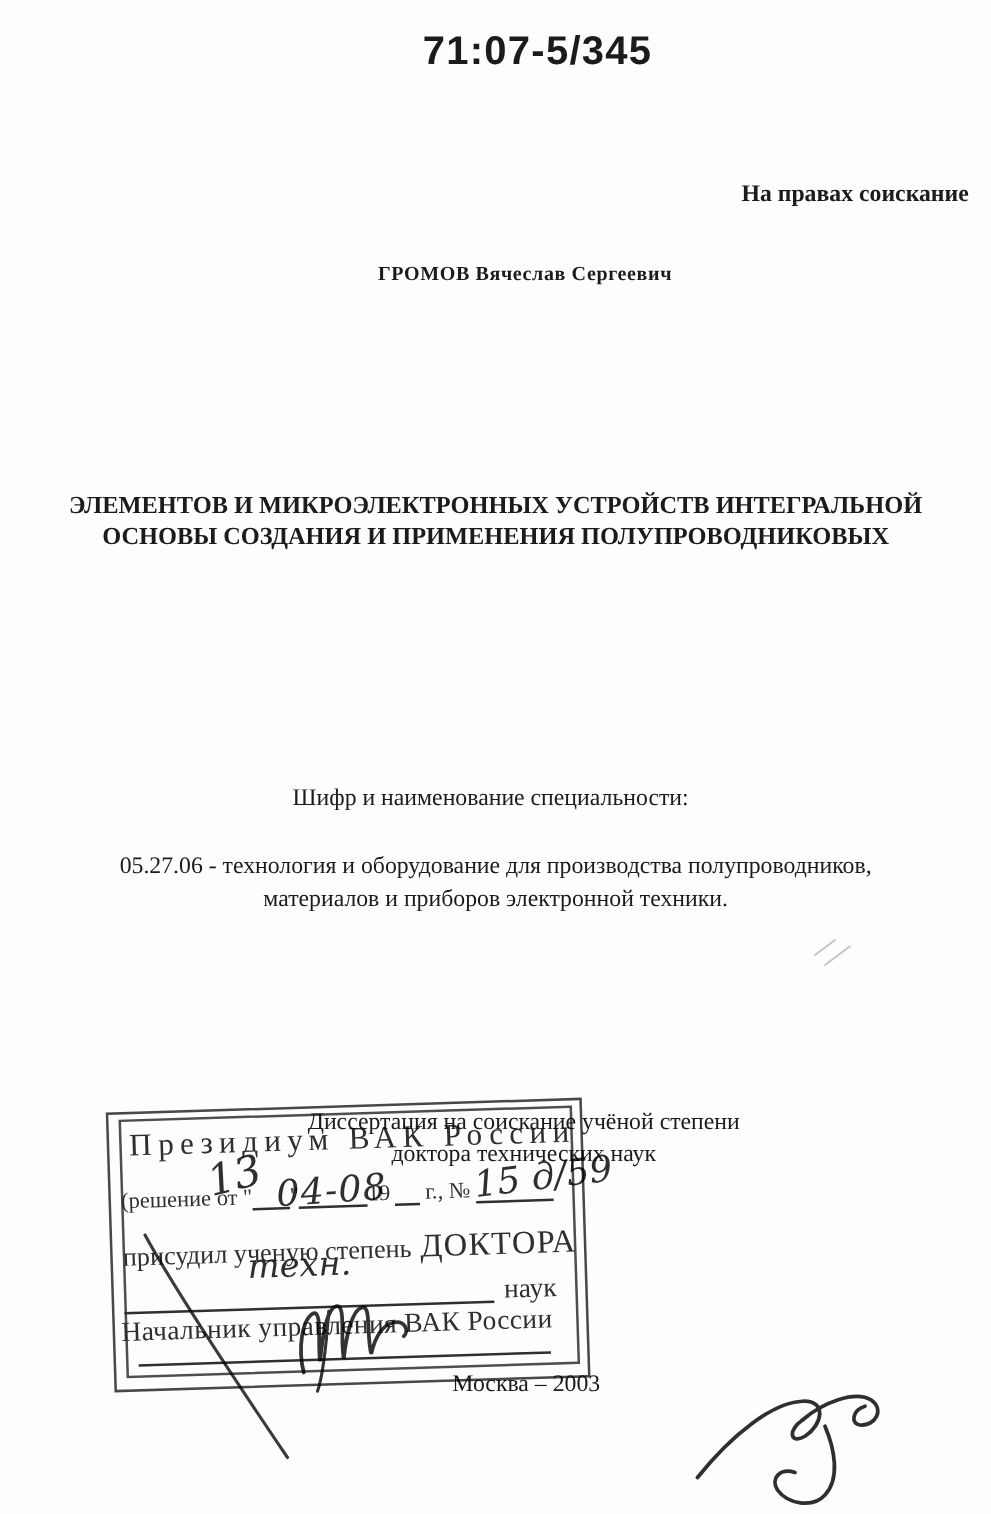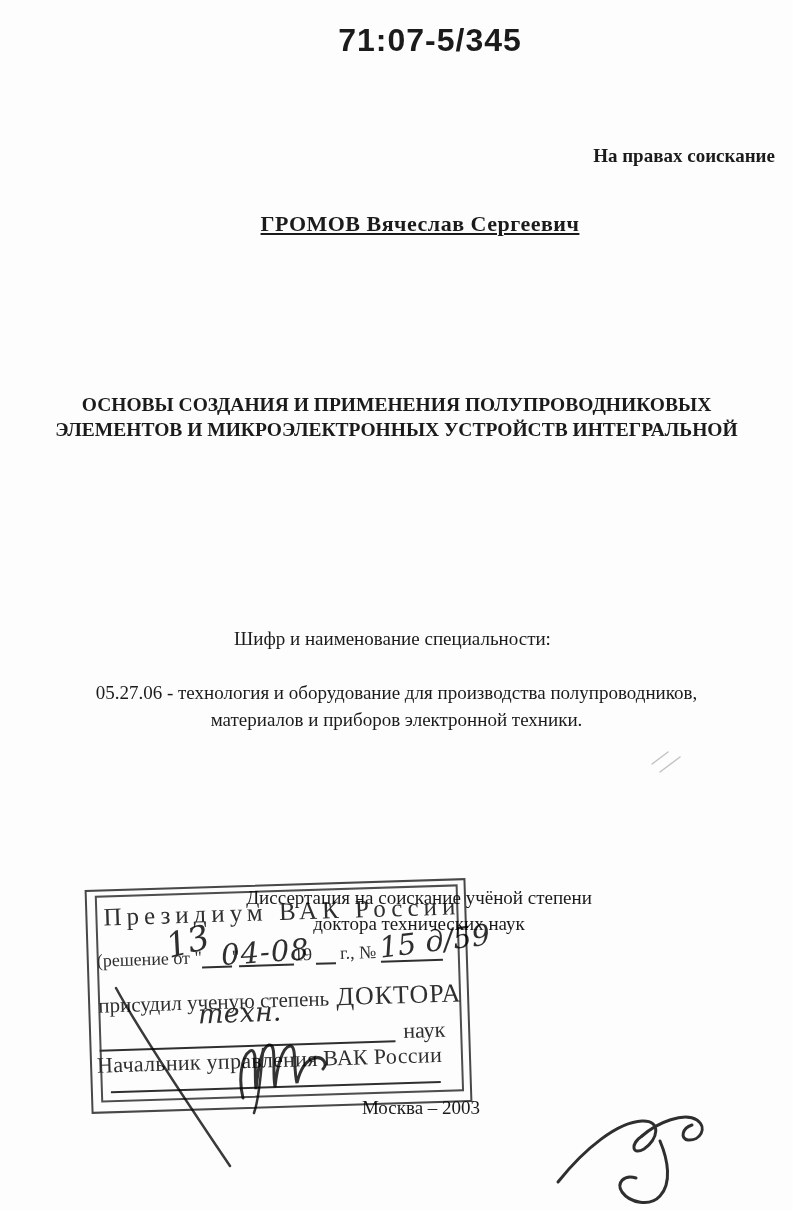--- a/index.html
+++ b/index.html
@@ -14,21 +14,21 @@
   .abs{position:absolute;}
   .ctr{text-align:center;}
   
   .catalog{
     left:80px;top:22px;width:700px;
     font-family:"Liberation Sans", sans-serif;
     font-weight:bold;font-size:32px;letter-spacing:1px;
   }
   .org{left:70px;top:89px;width:720px;font-weight:bold;font-size:21px;letter-spacing:.5px;}
   .note{right:18px;top:145px;font-weight:bold;font-size:19px;}
-  .author{left:60px;top:211px;width:720px;font-weight:bold;font-size:22px;letter-spacing:.5px;text-decoration:underline;}
+  .author{left:60px;top:211px;width:720px;font-weight:bold;font-size:16px;letter-spacing:.5px;}
   .title{left:55px;top:392px;width:683px;font-weight:bold;font-size:19.5px;line-height:25px;}
   .spec-head{left:55px;top:628px;width:675px;font-size:19px;}
   .spec-body{left:55px;top:679px;width:683px;font-size:19px;line-height:27px;}
   .diss{left:115px;top:885px;width:608px;font-size:19px;line-height:26px;z-index:1;}
   .city{left:121px;top:1097px;width:600px;font-size:19px;z-index:1;}
   
   .stamp{
     left:88px;top:884px;width:377px;height:220px;
     transform:rotate(-1.8deg);transform-origin:50% 50%;
     border:2px solid rgba(47,47,47,.88);
@@ -67,22 +67,22 @@
 <div class="page">
 
   <div class="abs ctr catalog">71:07-5/345</div>
 
 
   <div class="abs note">На правах соискание</div>
 
   <div class="abs ctr author">ГРОМОВ Вячеслав Сергеевич</div>
 
   <div class="abs ctr title">
+    <div>ЭЛЕМЕНТОВ И МИКРОЭЛЕКТРОННЫХ УСТРОЙСТВ ИНТЕГРАЛЬНОЙ</div>
     <div>ОСНОВЫ СОЗДАНИЯ И ПРИМЕНЕНИЯ ПОЛУПРОВОДНИКОВЫХ</div>
-    <div>ЭЛЕМЕНТОВ И МИКРОЭЛЕКТРОННЫХ УСТРОЙСТВ ИНТЕГРАЛЬНОЙ</div>
   </div>
 
   <div class="abs ctr spec-head">Шифр и наименование специальности:</div>
 
   <div class="abs ctr spec-body">
     <div>05.27.06 - технология и оборудование для производства полупроводников,</div>
     <div>материалов и приборов электронной техники.</div>
   </div>
 
   <div class="abs ctr diss">

